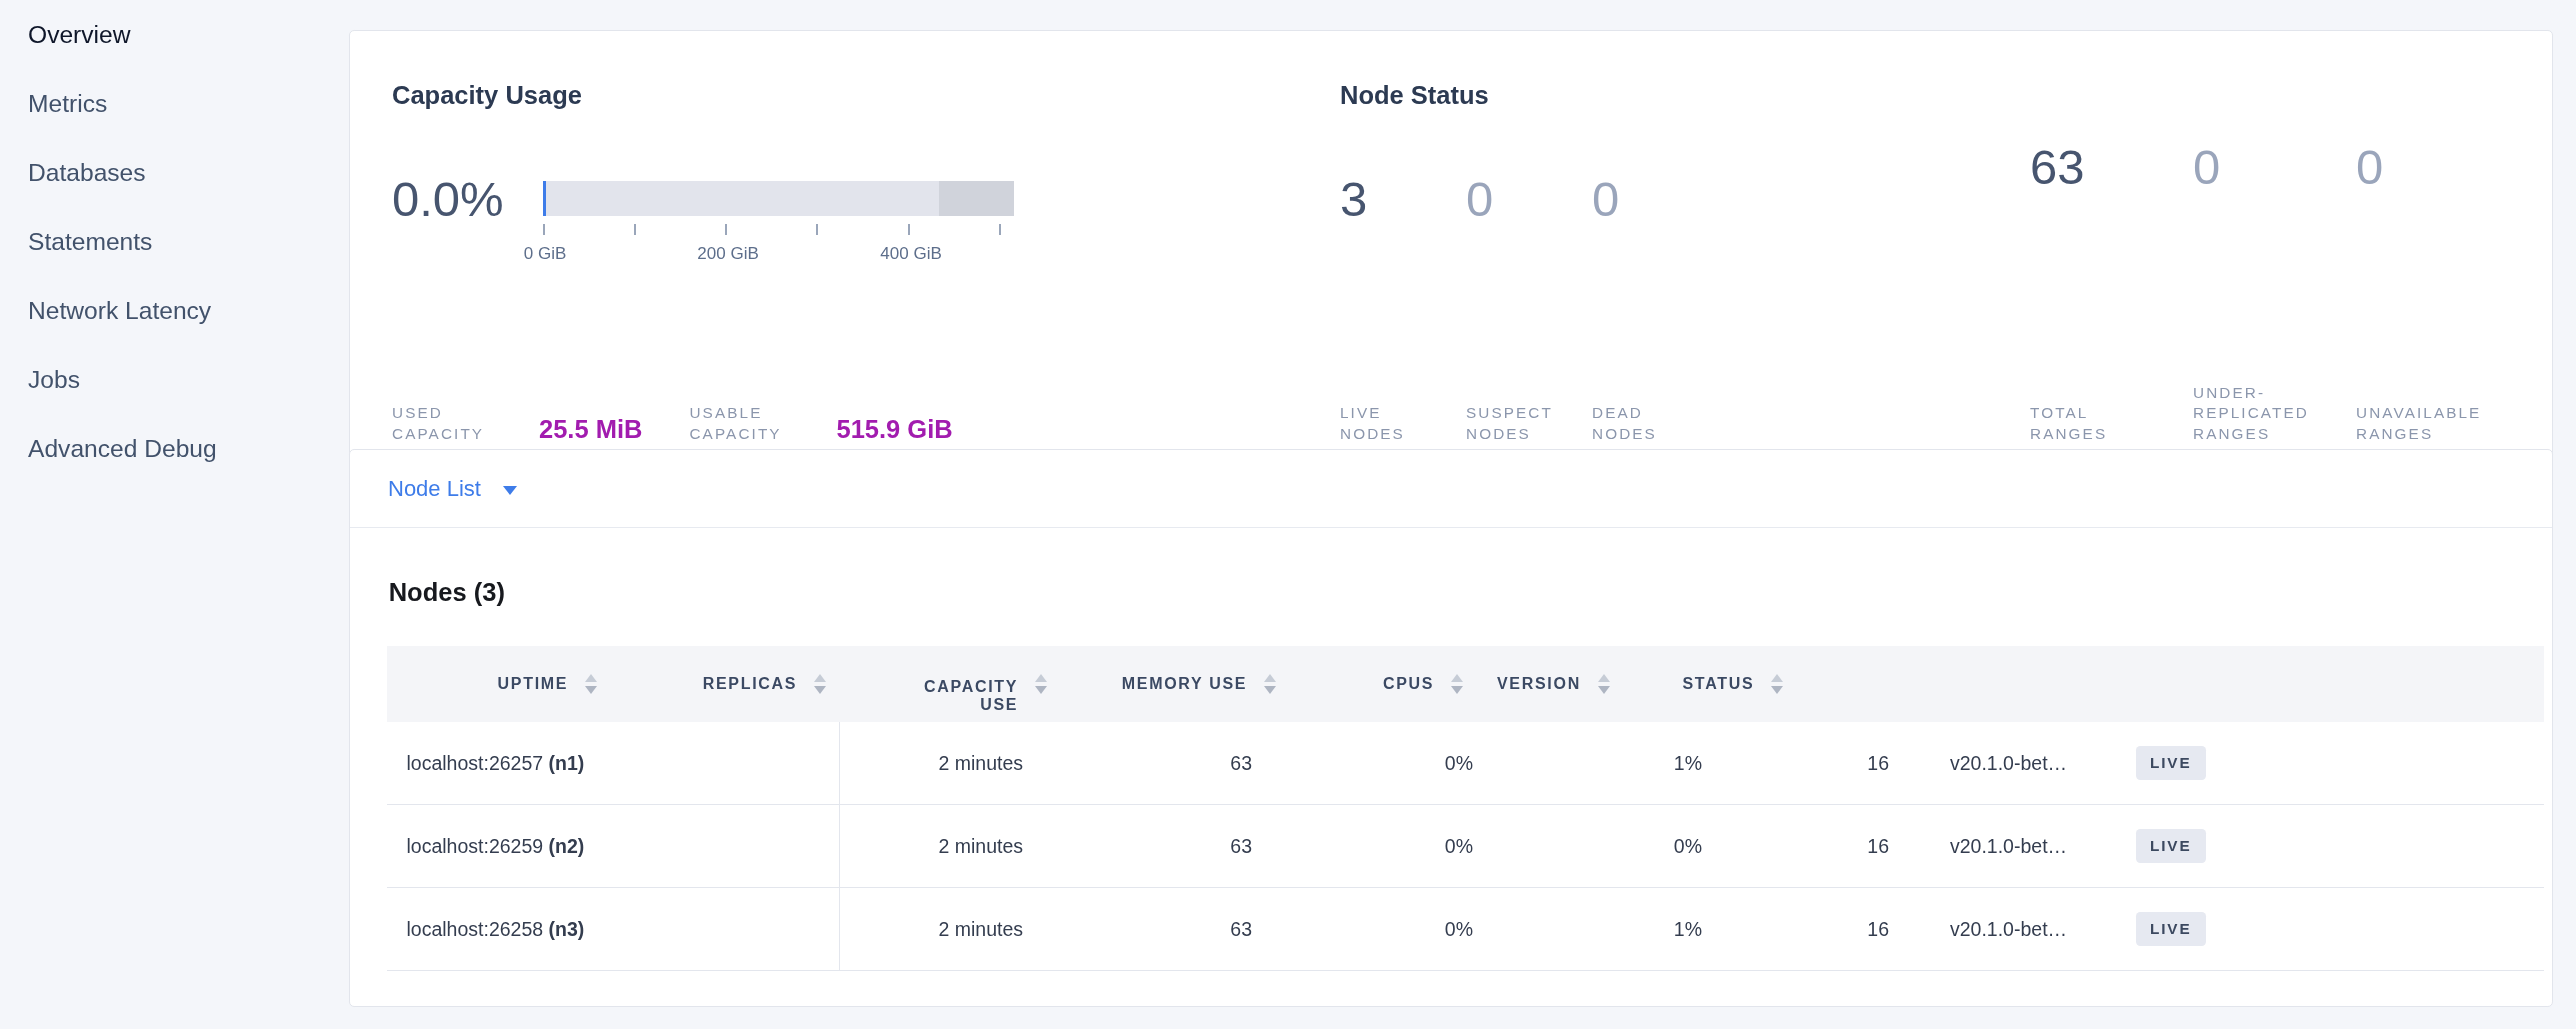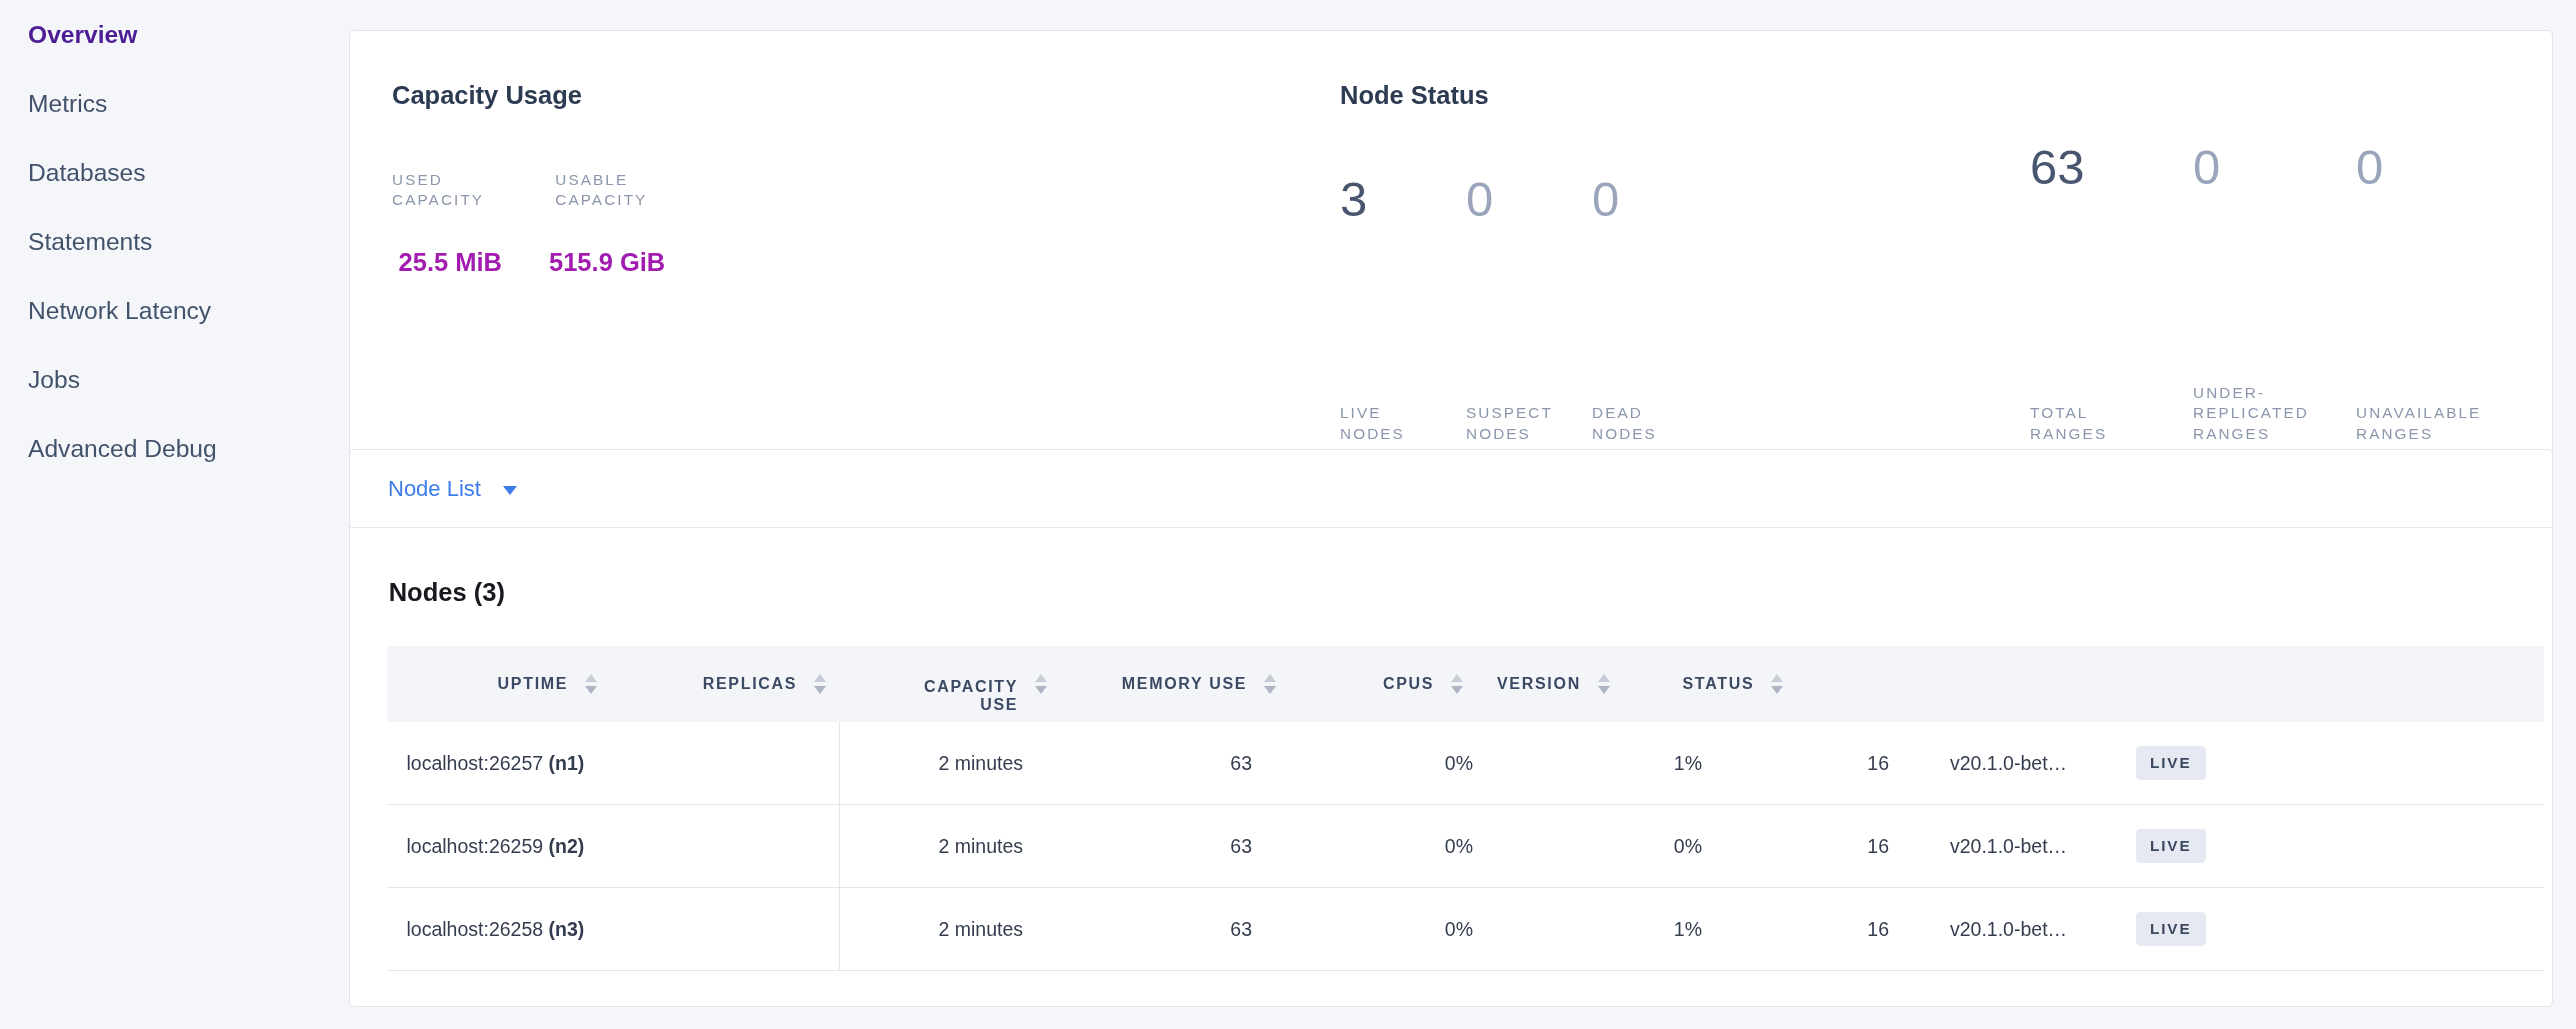--- a/index.html
+++ b/index.html
@@ -12,21 +12,21 @@
   }
 
   
   .sidebar { position: absolute; left: 0; top: 0; width: 349px; padding-left: 28px; }
   .nav-item {
     display: flex; align-items: center;
     height: 69px;
     font-size: 24.6px; color: #42526b;
     cursor: pointer; text-decoration: none;
   }
-  .nav-item.active { color: #4c1d95; font-weight: 700; }
+  .nav-item.active { color: #0f172a; font-weight: 400; }
 
   
   .card {
     position: absolute; left: 349px; width: 2204px;
     background: #ffffff;
     border: 1.7px solid #e2e5ec;
     border-radius: 5.1px;
   }
   .card-summary { top: 30px; height: 459px; }
   .card-nodes   { top: 449px; height: 558px; }
@@ -62,21 +62,21 @@
   .gauge-reserved { position: absolute; right: 0; top: 0; bottom: 0; width: 75px; background: #d0d3db; }
   .gauge-tick { position: absolute; top: 43px; width: 1.7px; height: 11px; background: #9aa6ba; }
   .gt0 { left: 0; } .gt1 { left: 91px; } .gt2 { left: 182px; } .gt3 { left: 273px; } .gt4 { left: 365px; } .gt5 { left: 456px; }
   .gauge-label {
     position: absolute; top: 63px; transform: translateX(-45%);
     font-size: 17px; color: #5d6e8b; white-space: nowrap;
   }
   .gl0 { left: 0; } .gl1 { left: 182px; } .gl2 { left: 365px; }
 
   .cap-stats { display: flex; gap: 47px; }
-  .cap-stat { display: flex; align-items: flex-end; gap: 37px; flex-direction: column; }
+  .cap-stat { display: flex; align-items: flex-end; gap: 37px; }
   .cap-stat .stat-label { width: 110px; }
 
   .stat-cols { display: flex; flex: 1; }
   .stat-col { display: flex; flex-direction: column; justify-content: space-between; }
   .sec-nodestatus .stat-col { width: 126px; }
   .sec-replication .stat-col { width: 163px; }
   .sec-nodestatus .stat-label { width: 102px; }
   .sec-replication .stat-label { width: 129px; }
 
   
@@ -146,20 +146,38 @@
   <a class="nav-item">Network Latency</a>
   <a class="nav-item">Jobs</a>
   <a class="nav-item">Advanced Debug</a>
 </nav>
 
 <section class="card card-summary">
 
   <div class="summary-section sec-capacity">
     <div class="summary-title">Capacity Usage</div>
     <div class="summary-body">
+      <div class="cap-top">
+        <div class="big-number percent">0.0%</div>
+        <div class="gauge">
+          <div class="gauge-bar">
+            <div class="gauge-used"></div>
+            <div class="gauge-reserved"></div>
+          </div>
+          <span class="gauge-tick gt0"></span>
+          <span class="gauge-tick gt1"></span>
+          <span class="gauge-tick gt2"></span>
+          <span class="gauge-tick gt3"></span>
+          <span class="gauge-tick gt4"></span>
+          <span class="gauge-tick gt5"></span>
+          <span class="gauge-label gl0">0 GiB</span>
+          <span class="gauge-label gl1">200 GiB</span>
+          <span class="gauge-label gl2">400 GiB</span>
+        </div>
+      </div>
       <div class="cap-stats">
         <div class="cap-stat">
           <span class="stat-label">USED CAPACITY</span>
           <span class="stat-value">25.5 MiB</span>
         </div>
         <div class="cap-stat">
           <span class="stat-label">USABLE CAPACITY</span>
           <span class="stat-value">515.9 GiB</span>
         </div>
       </div>

